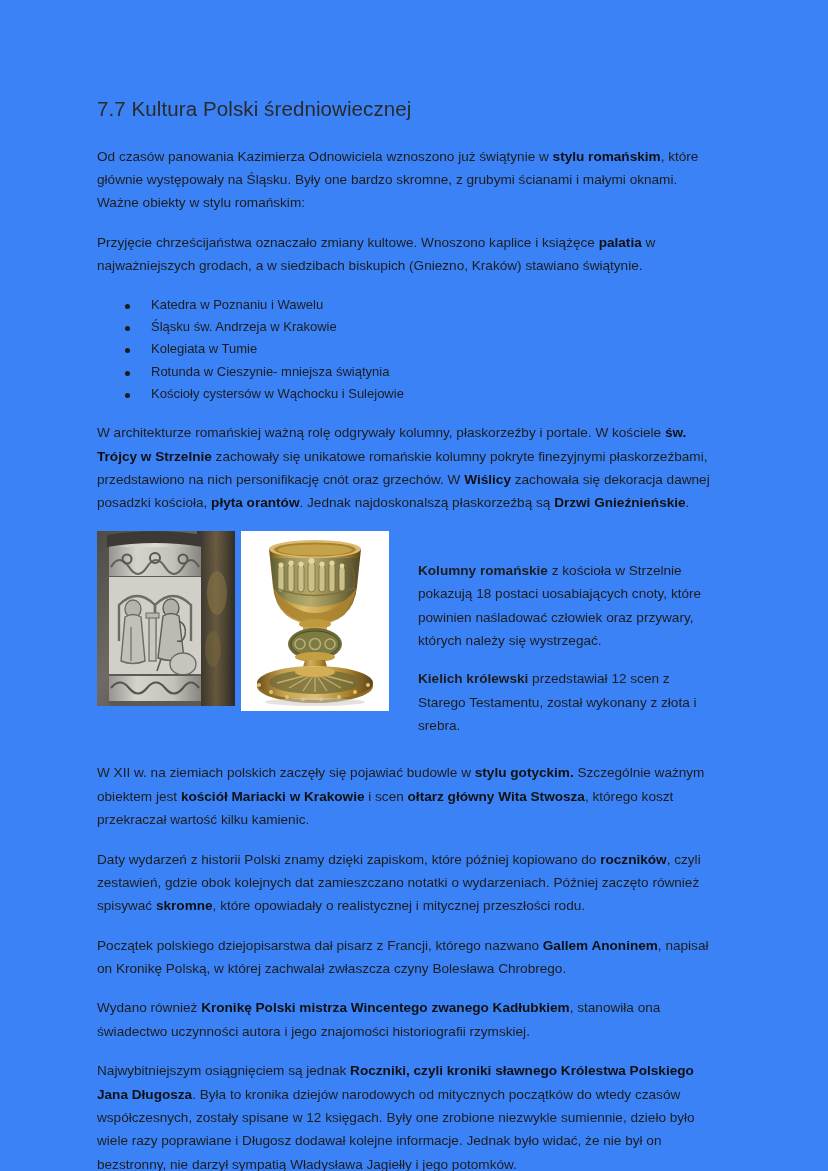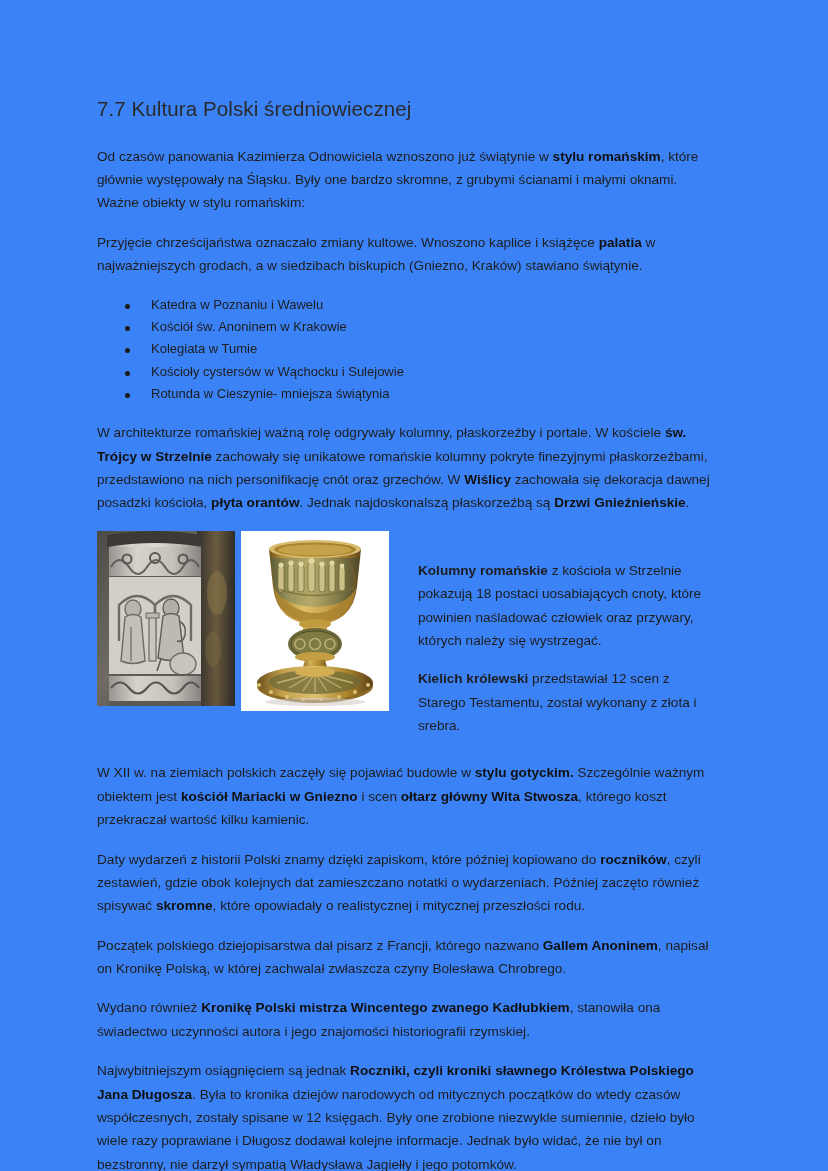--- a/index.html
+++ b/index.html
@@ -111,24 +111,24 @@
 <div class="page">
 
   <h1 class="doc-heading">7.7 Kultura Polski średniowiecznej</h1>
 
   <p class="body-text"><span>Od czasów panowania Kazimierza Odnowiciela wznoszono już świątynie w </span><b>stylu romańskim</b><span>, które głównie występowały na Śląsku. Były one bardzo skromne, z grubymi ścianami i małymi oknami. Ważne obiekty w stylu romańskim:</span></p>
 
   <p class="body-text"><span>Przyjęcie chrześcijaństwa oznaczało zmiany kultowe. Wnoszono kaplice i książęce </span><b>palatia</b><span> w najważniejszych grodach, a w siedzibach biskupich (Gniezno, Kraków) stawiano świątynie.</span></p>
 
   <ul class="bullets">
     <li>Katedra w Poznaniu i Wawelu</li>
-    <li>Kościół św. Anoninem w Krakowie</li>
+    <li>Śląsku św. Andrzeja w Krakowie</li>
     <li>Kolegiata w Tumie</li>
+    <li>Rotunda w Cieszynie- mniejsza świątynia</li>
     <li>Kościoły cystersów w Wąchocku i Sulejowie</li>
-    <li>Rotunda w Cieszynie- mniejsza świątynia</li>
   </ul>
 
   <p class="body-text"><span>W architekturze romańskiej ważną rolę odgrywały kolumny, płaskorzeźby i portale. W kościele </span><b>św. Trójcy w Strzelnie</b><span> zachowały się unikatowe romańskie kolumny pokryte finezyjnymi płaskorzeźbami, przedstawiono na nich personifikację cnót oraz grzechów. W </span><b>Wiślicy</b><span> zachowała się dekoracja dawnej posadzki kościoła, </span><b>płyta orantów</b><span>. Jednak najdoskonalszą płaskorzeźbą są </span><b>Drzwi Gnieźnieńskie</b><span>.</span></p>
 
   <div class="figure-block">
 
     <div class="fig-stone">
       <svg class="stone-svg" viewBox="0 0 138 175" preserveAspectRatio="none" aria-hidden="true">
         <defs>
           <linearGradient id="stoneBg" x1="0" y1="0" x2="1" y2="1">
@@ -305,21 +305,21 @@
         <ellipse cx="74" cy="171" rx="50" ry="4" fill="#cfcbc2" opacity="0.55"></ellipse>
       </svg>
     </div>
 
     <div class="caption-col">
       <p><b>Kolumny romańskie</b><span> z kościoła w Strzelnie pokazują 18 postaci uosabiających cnoty, które powinien naśladować człowiek oraz przywary, których należy się wystrzegać.</span></p>
       <p><b>Kielich królewski</b><span>  przedstawiał 12 scen z Starego Testamentu, został wykonany z złota i srebra.</span></p>
     </div>
   </div>
 
-  <p class="body-text"><span>W XII w. na ziemiach polskich zaczęły się pojawiać budowle w </span><b>stylu gotyckim.</b><span> Szczególnie ważnym obiektem jest </span><b>kościół Mariacki w Gniezno</b><span> i scen </span><b>ołtarz główny Wita Stwosza</b><span>, którego koszt przekraczał wartość kilku kamienic.</span></p>
+  <p class="body-text"><span>W XII w. na ziemiach polskich zaczęły się pojawiać budowle w </span><b>stylu gotyckim.</b><span> Szczególnie ważnym obiektem jest </span><b>kościół Mariacki w Krakowie</b><span> i scen </span><b>ołtarz główny Wita Stwosza</b><span>, którego koszt przekraczał wartość kilku kamienic.</span></p>
 
   <p class="body-text"><span>Daty wydarzeń z historii Polski znamy dzięki zapiskom, które później kopiowano do </span><b>roczników</b><span>, czyli zestawień, gdzie obok kolejnych dat zamieszczano notatki o wydarzeniach. Później zaczęto również spisywać </span><b>skromne</b><span>, które opowiadały o realistycznej i mitycznej przeszłości rodu.</span></p>
 
   <p class="body-text"><span>Początek polskiego dziejopisarstwa dał pisarz z Francji, którego nazwano </span><b>Gallem Anoninem</b><span>, napisał on Kronikę Polską, w której zachwalał zwłaszcza czyny Bolesława Chrobrego.</span></p>
 
   <p class="body-text"><span>Wydano również </span><b>Kronikę Polski mistrza Wincentego zwanego Kadłubkiem</b><span>, stanowiła ona świadectwo uczynności autora i jego znajomości historiografii rzymskiej.</span></p>
 
   <p class="body-text"><span>Najwybitniejszym osiągnięciem są jednak </span><b>Roczniki, czyli kroniki sławnego Królestwa Polskiego Jana Długosza</b><span>. Była to kronika dziejów narodowych od mitycznych początków do wtedy czasów współczesnych, zostały spisane w 12 księgach. Były one zrobione niezwykle sumiennie, dzieło było wiele razy poprawiane i Długosz dodawał kolejne informacje. Jednak było widać, że nie był on bezstronny, nie darzył sympatią Władysława Jagiełły i jego potomków.</span></p>
 
   <p class="body-text">Wszystkie wymienione dzieła zostały spisane po łacinie.</p>

